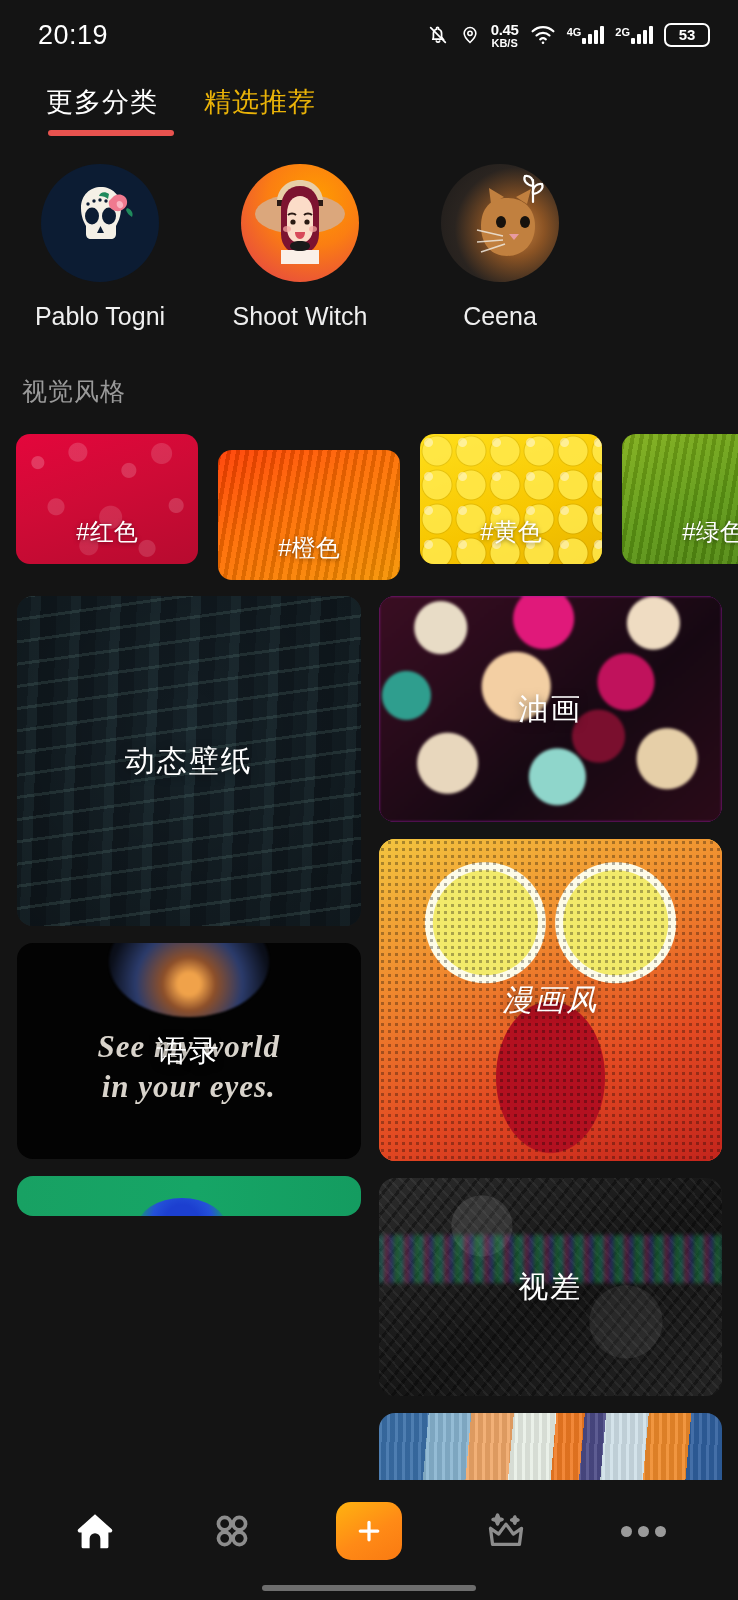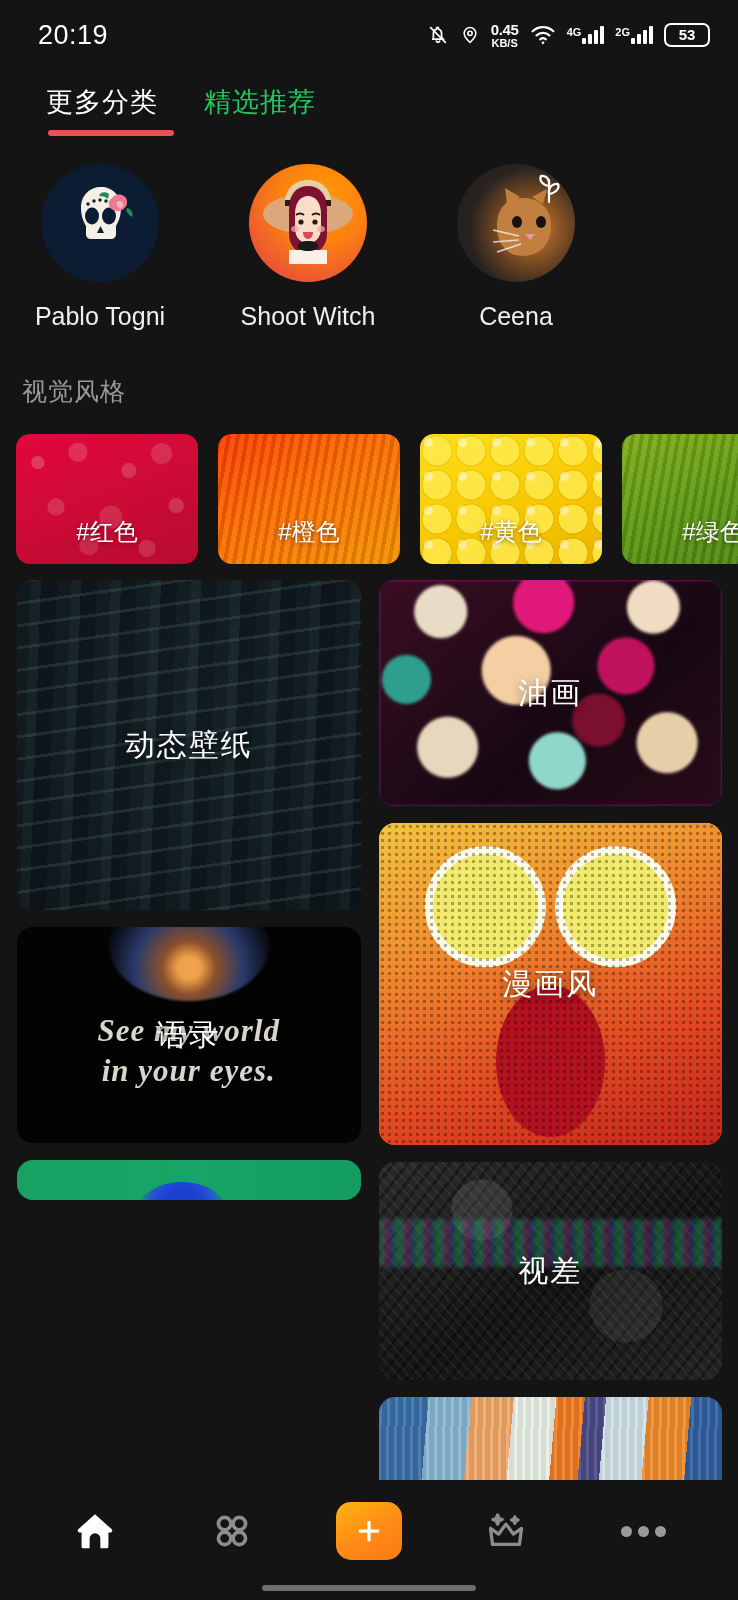--- a/index.html
+++ b/index.html
@@ -29,28 +29,28 @@
   .gtag { font-size:11px; font-weight:bold; margin-right:1px; align-self:flex-start; }
   .sig { display:flex; align-items:flex-end; }
   .battery {
     border:2px solid #fff; border-radius:7px; padding:1px 6px; font-size:15px;
     font-weight:bold; line-height:1.15; min-width:46px; text-align:center;
   }
 
   
   .tabs { display:flex; align-items:flex-start; padding:14px 0 0 34px; gap:46px; height:72px;margin-left:12px;}
   .tab { position:relative; padding-bottom:16px; }
-  .tab-label { font-size:27px; color:#22c55e; letter-spacing:1px;}
+  .tab-label { font-size:27px; color:#eab308; letter-spacing:1px;}
   .tab.active .tab-label { color:#fff; }
   .tab-underline { position:absolute; left:2px; bottom:0; width:126px; height:6px;
     background:#e8534f; border-radius:3px; display:none;}
   .tab.active .tab-underline { display:block; }
 
   
-  .avatars { display:flex; padding:22px 16px 0 0; gap:8px; overflow:hidden; }
+  .avatars { display:flex; padding:22px 16px 0 0; gap:0; overflow:hidden; }
   .avatar-cell { width:200px; flex:0 0 200px; display:flex; flex-direction:column; align-items:center;}
   .avatar-circle { width:118px; height:118px; border-radius:50%; overflow:hidden; position:relative; }
   .avatar-name { margin-top:20px; font-size:25px; color:#efefef; white-space:nowrap;}
 
   
   .av-pablo { background:#0c1c33; }
   
   .av-trifolium { background:#fafafa; display:flex; align-items:center; justify-content:center;}
   
   .av-witch { background:radial-gradient(circle at 62% 30%, #ff9d00 0%, #fb7e12 42%, #e03a4e 100%); }
@@ -60,21 +60,21 @@
   
   .section-title { font-size:25px; color:#9a9a9a; padding:44px 0 0 22px; letter-spacing:1px;}
 
   
   .chips { display:flex; gap:20px; padding:26px 0 0 16px; overflow:hidden;}
   .chip { flex:0 0 182px; width:182px; height:130px; border-radius:14px; position:relative;
           overflow:hidden; display:flex; align-items:flex-end; justify-content:center; }
   .chip-label { font-size:24px; color:#fff; margin-bottom:16px; position:relative; z-index:3;
                 text-shadow:0 1px 4px rgba(0,0,0,.5); white-space:nowrap;}
   .chip-red{background:linear-gradient(160deg,#e4063c 0%,#cf0b36 45%,#b70b2f 100%);}
-  .chip-orange{background:linear-gradient(150deg,#ff3d00 0%,#ff6a00 40%,#f79400 100%);}
+  .chip-orange{background:linear-gradient(150deg,#ff3d00 0%,#ff6a00 40%,#f79400 100%);margin-top:16px;}
   .chip-yellow{background:linear-gradient(160deg,#ffdf1b 0%,#f7c600 60%,#e8b400 100%);}
   .chip-green{background:linear-gradient(160deg,#7fae18 0%,#5f9a14 50%,#4d8410 100%);}
   .dots::after{content:"";position:absolute;inset:0;
     background-image:radial-gradient(circle at 12% 22%,rgba(255,255,255,.20) 0 6px,transparent 7px),
       radial-gradient(circle at 34% 14%,rgba(255,255,255,.16) 0 9px,transparent 10px),
       radial-gradient(circle at 62% 28%,rgba(255,255,255,.17) 0 7px,transparent 8px),
       radial-gradient(circle at 80% 15%,rgba(255,255,255,.14) 0 10px,transparent 11px),
       radial-gradient(circle at 22% 56%,rgba(255,255,255,.15) 0 8px,transparent 9px),
       radial-gradient(circle at 52% 64%,rgba(255,255,255,.13) 0 11px,transparent 12px),
       radial-gradient(circle at 88% 55%,rgba(255,255,255,.16) 0 7px,transparent 8px),
@@ -138,21 +138,21 @@
      radial-gradient(circle at 8% 44%,#2f9e8e 0 24px,transparent 25px),
      radial-gradient(circle at 40% 40%,#f3cfa3 0 34px,transparent 35px),
      radial-gradient(circle at 72% 38%,#c0125c 0 28px,transparent 29px),
      radial-gradient(circle at 20% 74%,#e8d7bd 0 30px,transparent 31px),
      radial-gradient(circle at 52% 80%,#8fd6cb 0 28px,transparent 29px),
      radial-gradient(circle at 84% 72%,#e6cfa8 0 30px,transparent 31px),
      radial-gradient(circle at 64% 62%,#7a0f2e 0 26px,transparent 27px),
      linear-gradient(140deg,#3a0d22,#160812 60%,#2a0a18);
     filter:blur(1.5px);}
   
-  .t-comic{height:322px;background:linear-gradient(180deg,#f0c53c 0 30%,#e8532a 30% 100%);}
+  .t-comic{height:322px;background:linear-gradient(180deg,#f0c53c 0 30%,#e8532a 30% 100%);font-style:italic;}
   .t-comic::before{content:"";position:absolute;inset:0;
     background:
      radial-gradient(circle at 31% 26%,#f2ea6a 0 52px,#fdfbe8 53px 60px,transparent 61px),
      radial-gradient(circle at 69% 26%,#f2ea6a 0 52px,#fdfbe8 53px 60px,transparent 61px),
      radial-gradient(ellipse at 50% 74%,#b31020 0 54px,transparent 55px),
      radial-gradient(ellipse at 50% 70%,#f6e9dd 0 30px,transparent 31px),
      linear-gradient(160deg,#f3c53f 0%,#f08a2e 34%,#e34a22 68%,#c3241c 100%);}
   .t-comic::after{content:"";position:absolute;inset:0;
     background-image:radial-gradient(circle,rgba(0,0,0,.30) 0 1.6px,transparent 2px);
     background-size:7px 7px; mix-blend-mode:multiply;}

